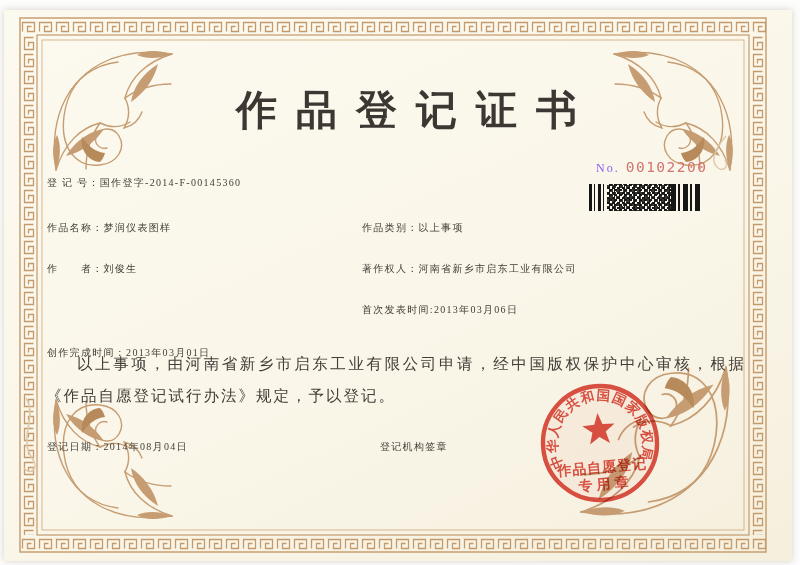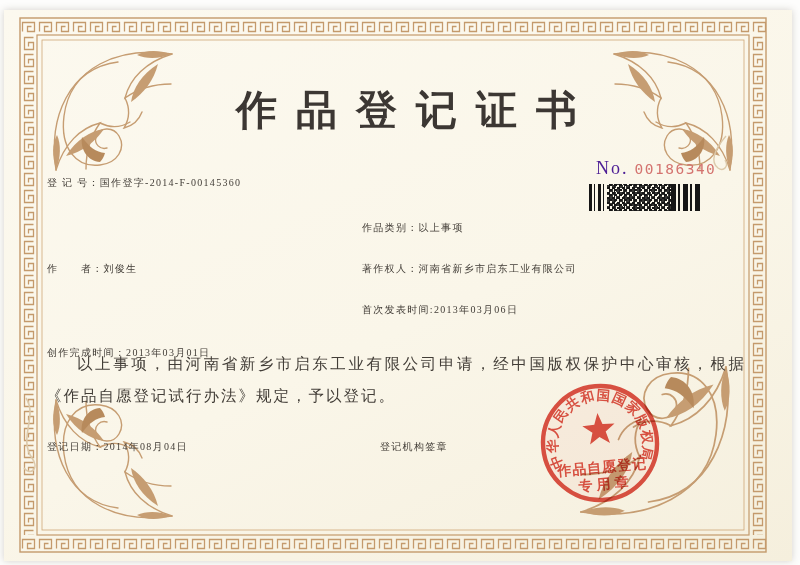--- a/index.html
+++ b/index.html
@@ -6,21 +6,21 @@
   .scan{position:relative;width:800px;height:565px;background:#fdfdfc;overflow:hidden;
         font-family:"Liberation Serif","DejaVu Serif",serif;}
   .paper{position:absolute;left:4px;top:10px;width:788px;height:551px;
          background:linear-gradient(155deg,#fcf9ef 0%,#faf6e9 55%,#f5efdd 100%);
          box-shadow:0 0 7px rgba(90,80,60,.25);}
   .frame{position:absolute;left:0;top:0;}
   .mk{fill:none;stroke:#c49a6c;stroke-width:1.3;}
   .title{position:absolute;top:83px;left:0;width:800px;box-sizing:border-box;text-align:center;
          font-size:41px;font-weight:bold;color:#3c3733;letter-spacing:19px;padding-left:32px;}
   .serial{position:absolute;left:596px;top:158px;white-space:nowrap;}
-  .serial .no{font-size:18px;color:#4c1d95;letter-spacing:2px;}
+  .serial .no{font-size:12px;color:#8b5cf6;letter-spacing:2px;}
   .serial .digits{font-size:14.5px;color:#d4736f;font-family:"DejaVu Sans Mono","Liberation Mono",monospace;
                   letter-spacing:1.5px;margin-left:6px;}
   .barcode{position:absolute;left:589px;top:184px;width:111px;height:27px;display:flex;}
   .bc-a{width:18px;height:100%;
         background:repeating-linear-gradient(90deg,#161616 0 3.5px,rgba(0,0,0,0) 3.5px 5px,#161616 5px 6px,rgba(0,0,0,0) 6px 9px);}
   .bc-m{width:64px;height:100%;
         background:
           repeating-conic-gradient(#171717 0 25%,rgba(0,0,0,0) 0 50%) 0 0/5px 5px,
           repeating-conic-gradient(rgba(20,20,20,.85) 0 25%,rgba(0,0,0,0) 0 50%) 2px 1px/7px 7px;}
   .bc-b{width:29px;height:100%;
@@ -90,33 +90,36 @@
     <use href="#flourish" transform="translate(40,532) scale(1,-1)"></use>
     <use href="#flourish" transform="translate(746,532) scale(-1.25,-1.25)"></use>
 
     <path d="M26 398 C 38 416 18 438 32 458 C 40 469 30 476 24 468" stroke="#dcc9aa" fill="none" stroke-width="1.6"></path>
     <path d="M726 136 C 714 150 710 162 718 168 C 724 172 729 166 725 160" stroke="#dcc9aa" fill="none" stroke-width="1.4"></path>
   </svg>
 
   <div class="title">作品登记证书</div>
 
   <div class="serial">
-    <span class="no">No.</span><span class="digits">00186340</span>
+    <span class="no">No.</span><span class="digits">00102200</span>
   </div>
 
   <div class="barcode">
     <span class="bc-a"></span>
     <span class="bc-m"></span>
     <span class="bc-b"></span>
   </div>
 
   <div class="row r-regno">
     <span>登 记 号：</span><span>国作登字-2014-F-00145360</span>
   </div>
 
+  <div class="row r-name">
+    <span>作品名称：</span><span>梦润仪表图样</span>
+  </div>
   <div class="row r-type">
     <span>作品类别：</span><span>以上事项</span>
   </div>
 
   <div class="row r-author">
     <span>作　　者：</span><span>刘俊生</span>
   </div>
   <div class="row r-owner">
     <span>著作权人：</span><span>河南省新乡市启东工业有限公司</span>
   </div>

